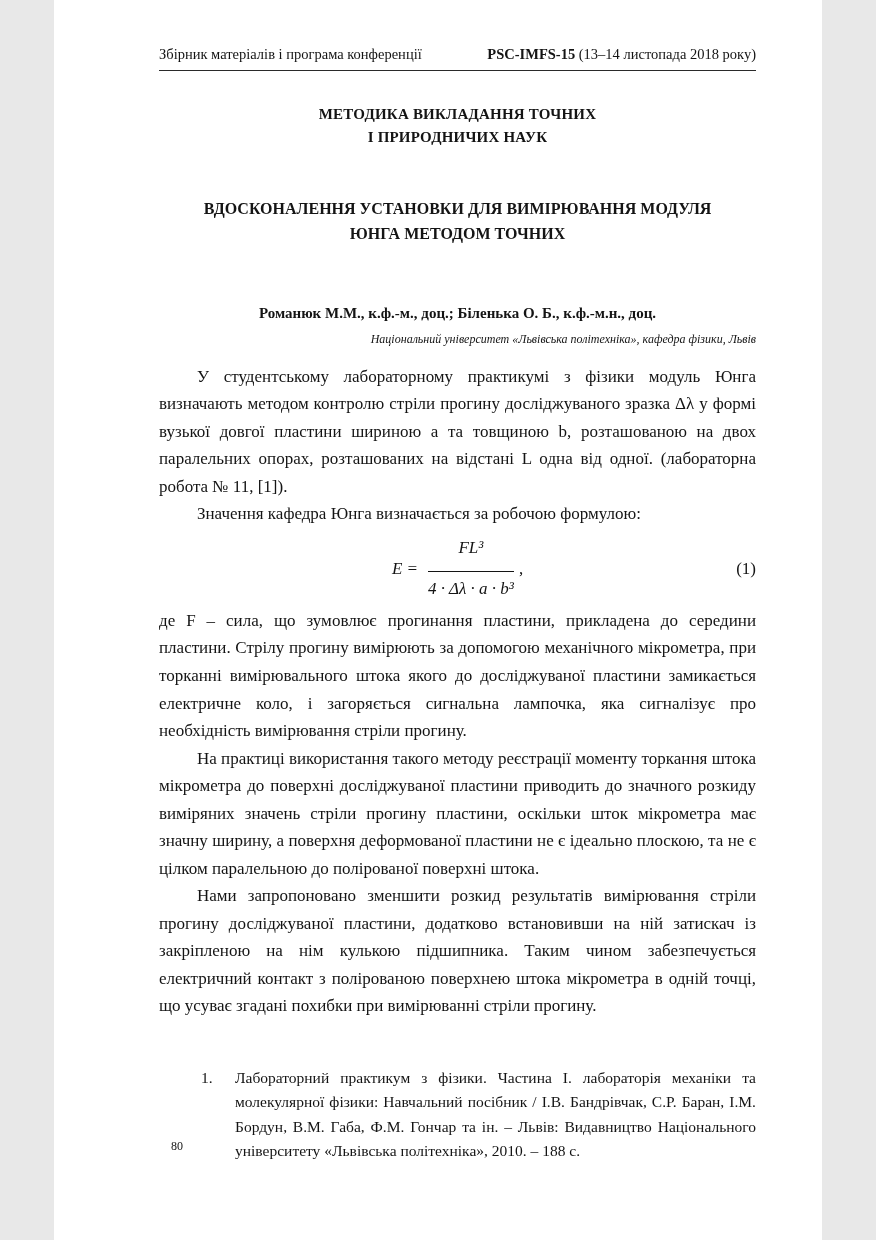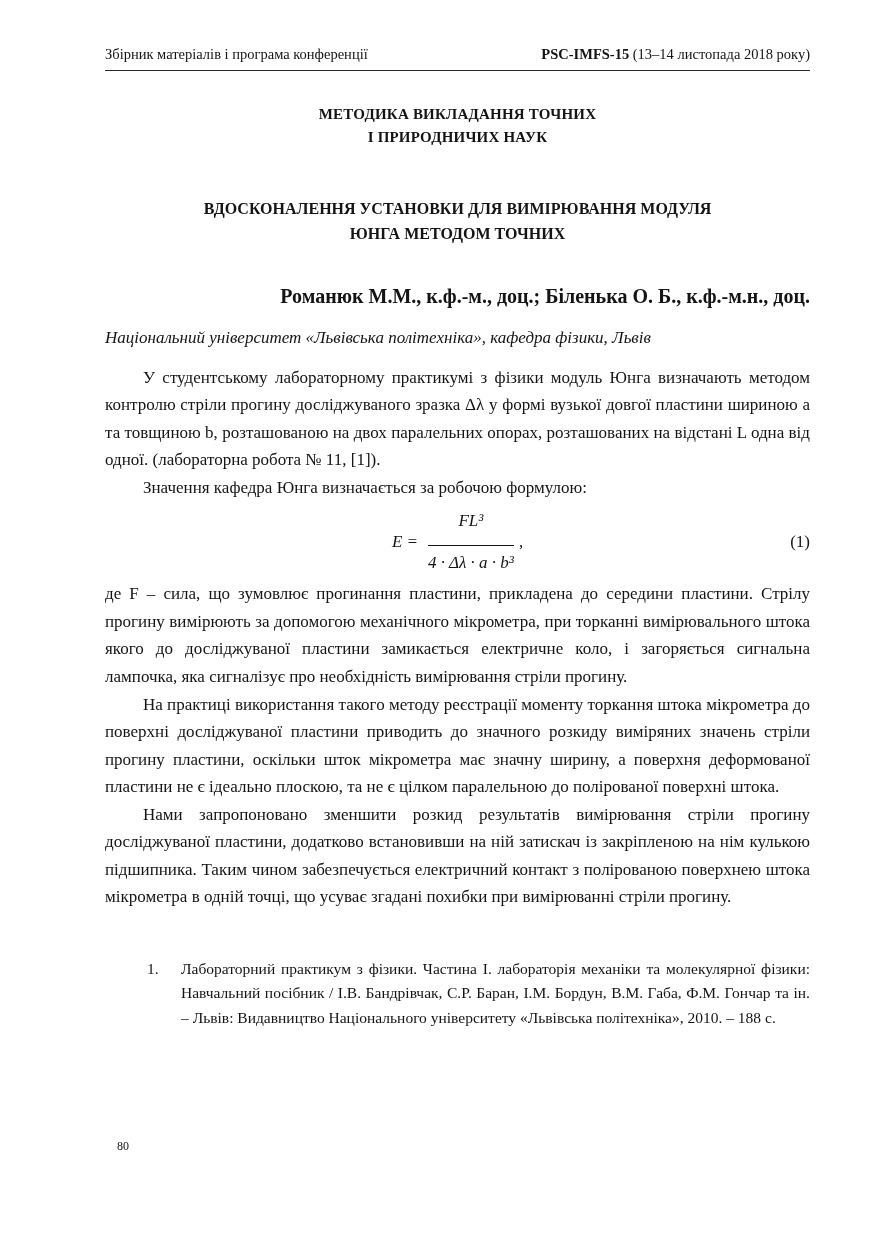--- a/index.html
+++ b/index.html
@@ -1,39 +1,39 @@
 <!DOCTYPE html>
 <html><head>
 <meta charset="utf-8">
 <style>
   html, body { margin:0; padding:0; background:#e8e8e8; }
   .page {
-    width:876px; height:1240px; margin:0 auto; background:#ffffff;
+    width:768px; height:1240px; margin:0 auto; background:#ffffff;
     position:relative; box-sizing:border-box;
     padding:46px 66px 0 105px;
     font-family:"Liberation Serif","DejaVu Serif",serif;
     color:#141414;
   }
   .header {
     display:flex; justify-content:space-between; align-items:baseline;
     font-size:14.5px; padding-bottom:7px; border-bottom:1.4px solid #2a2a2a;
   }
   .header .hdr-left { white-space:nowrap; }
   .header .hdr-right { white-space:nowrap; }
   .hdr-bold { font-weight:700; }
   .sec-title {
     margin-top:32px; text-align:center; font-weight:700;
     font-size:15px; line-height:1.55; letter-spacing:0.2px;
   }
   .paper-title {
     margin-top:46px; text-align:center; font-weight:700;
     font-size:16px; line-height:1.6;
   }
-  .authors { margin-top:38px; text-align:right; font-weight:700; font-size:20px; }
-  .affiliation { margin-top:20px; text-align:left; font-style:italic; font-size:17px; }
+  .authors { margin-top:58px; text-align:center; font-weight:700; font-size:15px; }
+  .affiliation { margin-top:10px; text-align:right; font-style:italic; font-size:12px; }
   .body-blocks { margin-top:16px; font-size:17px; line-height:1.62; text-align:justify; }
   .par { margin:0; }
   .par.indent { text-indent:38px; }
   .formula-row { display:flex; align-items:center; margin:6px 0 4px; }
   .f-sp { flex:1; }
   .f-eq { display:flex; align-items:center; font-style:italic; font-size:17px; }
   .f-lhs { margin-right:10px; }
   .frac { display:inline-block; text-align:center; vertical-align:middle; }
   .frac .num { display:block; padding:0 12px 10px; border-bottom:1.5px solid #141414; }
   .frac .den { display:block; padding-top:3px; }

